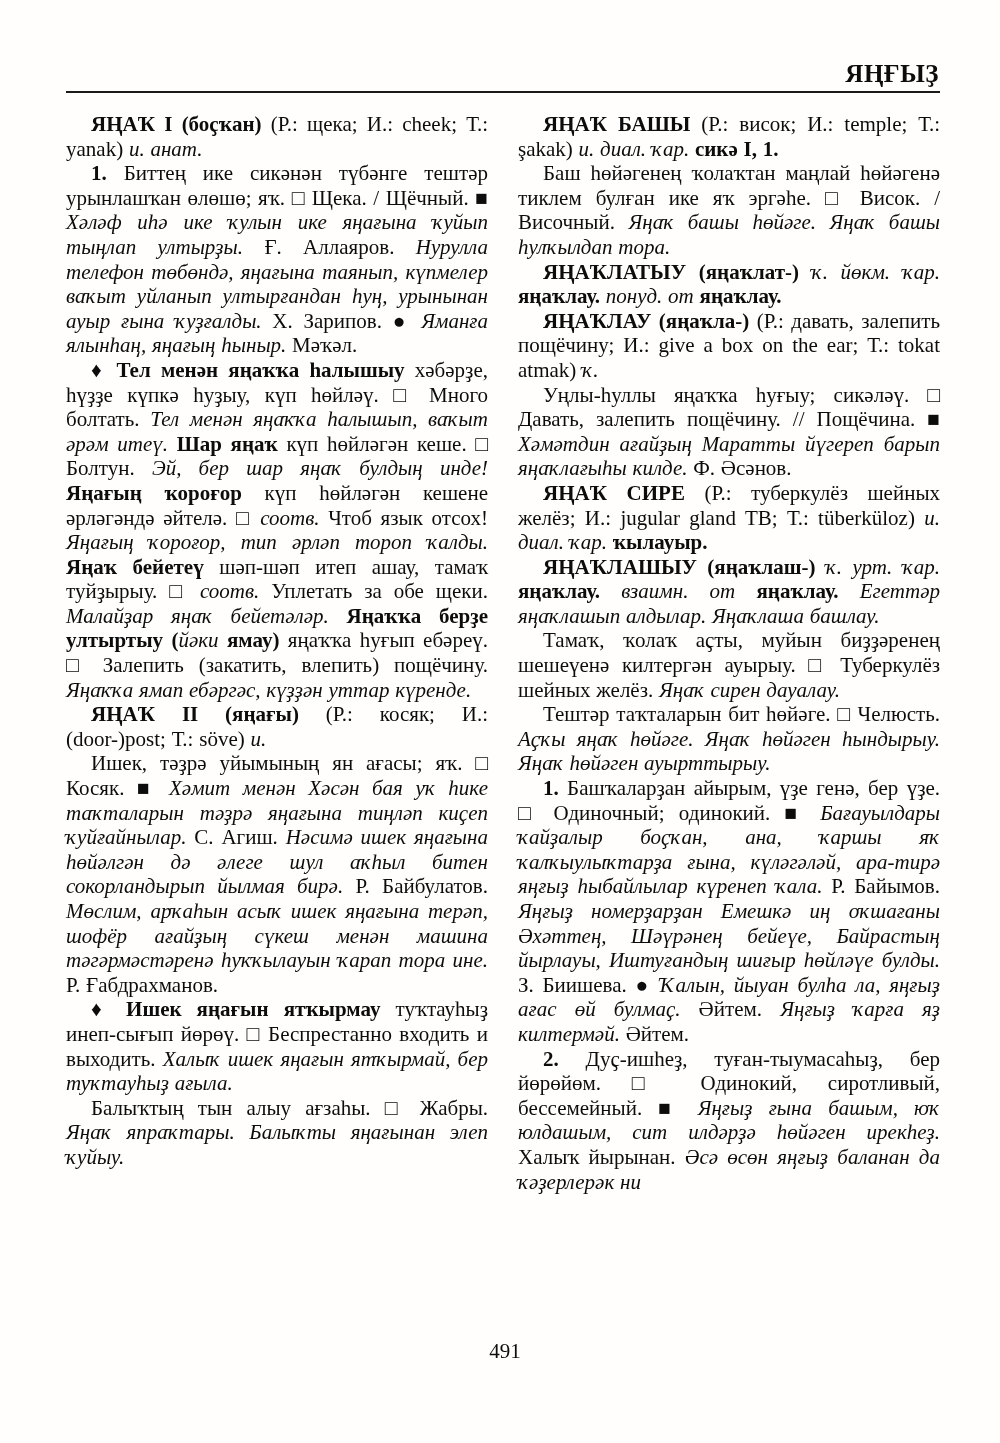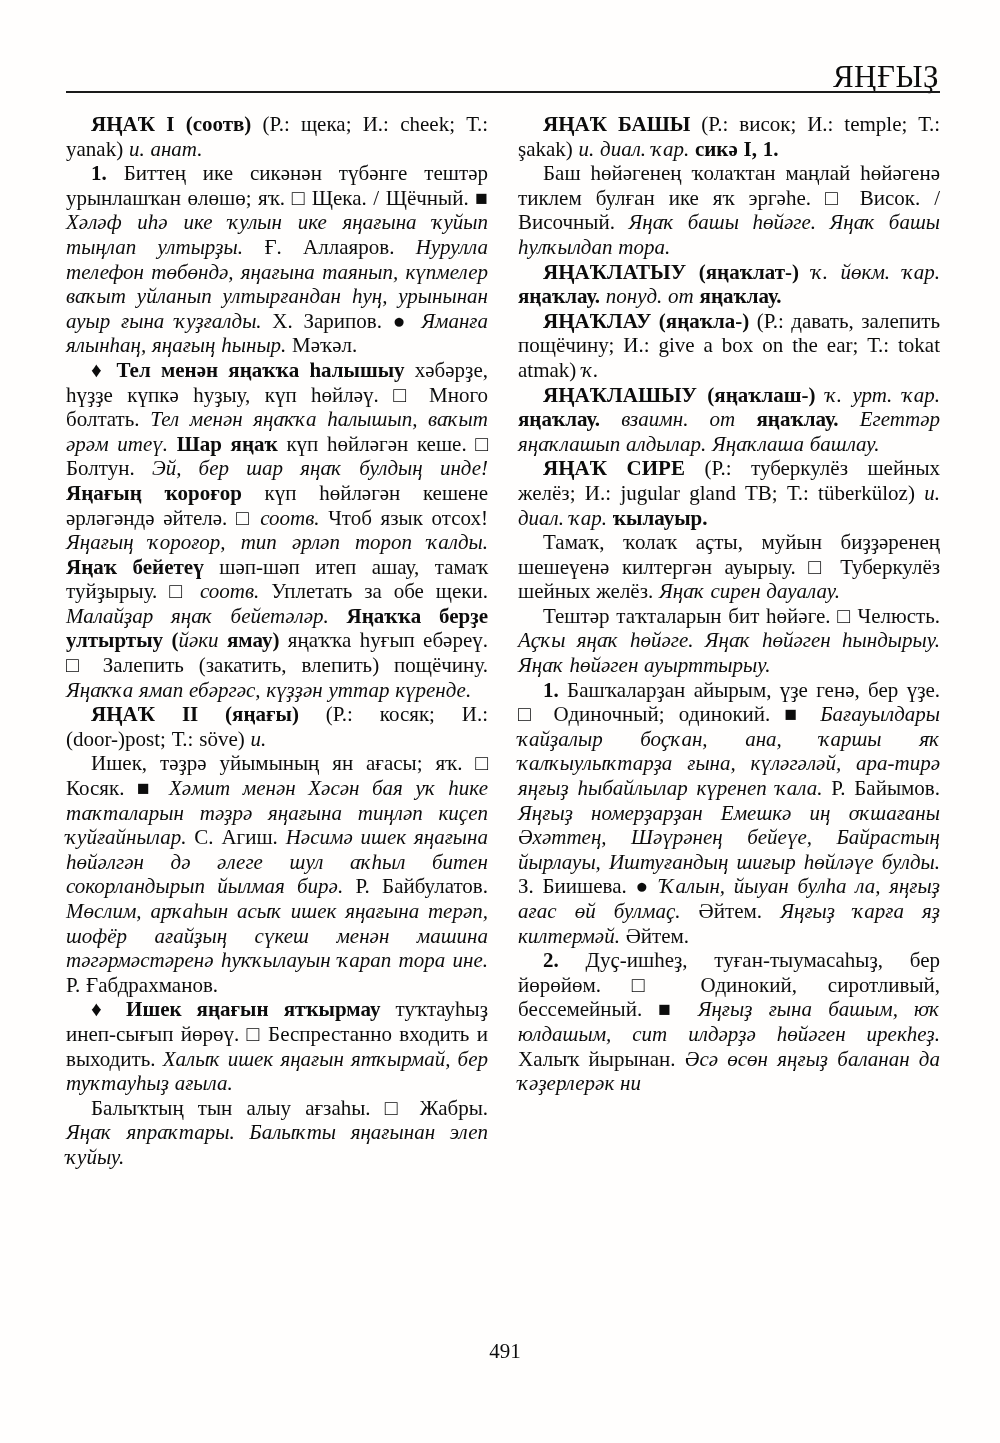--- a/index.html
+++ b/index.html
@@ -15,22 +15,22 @@
   .page {
     position: relative;
     width: 1000px;
     height: 1443px;
     background: #fffefd;
   }
   .running-head {
     position: absolute;
     top: 61px;
     right: 61px;
-    font-size: 31px;
-    font-weight: normal;
+    font-size: 25px;
+    font-weight: bold;
     letter-spacing: 0.5px;
     line-height: 1;
   }
   .header-rule {
     position: absolute;
     top: 91px;
     left: 66px;
     width: 874px;
     height: 2px;
     background: #1a1a1a;
@@ -68,35 +68,36 @@
   }
 </style>
 </head>
 <body>
 
 <div class="page">
   <div class="running-head">ЯҢҒЫҘ</div>
   <div class="header-rule"></div>
   <div class="columns">
     <div class="col">
-        <p class="para"><span class="b">ЯҢАҠ I (соотв) </span><span>(Р.: щека; И.: cheek; Т.: yanak) </span><span class="i">и. анат.</span></p>
+        <p class="para"><span class="b">ЯҢАҠ I (боҫҡан) </span><span>(Р.: щека; И.: cheek; Т.: yanak) </span><span class="i">и. анат.</span></p>
         <p class="para"><span class="b">1. </span><span>Биттең ике сикәнән түбәнге тештәр урынлашҡан өлөшө; яҡ. □ Щека. / Щёчный. ■ </span><span class="i">Хәләф иһә ике ҡулын ике яңағына ҡуйып тыңлап ултырҙы. </span><span>Ғ. Аллаяров. </span><span class="i">Нурулла телефон төбөндә, яңағына таянып, күпмелер ваҡыт уйланып ултырғандан һуң, урынынан ауыр ғына ҡуҙғалды. </span><span>Х. Зарипов. ● </span><span class="i">Яманға ялынһаң, яңағың һыныр. </span><span>Мәҡәл.</span></p>
         <p class="para"><span>♦ </span><span class="b">Тел менән яңаҡҡа һалышыу </span><span>хәбәрҙе, һүҙҙе күпкә һуҙыу, күп һөйләү. □ Много болтать. </span><span class="i">Тел менән яңаҡҡа һалышып, ваҡыт әрәм итеү. </span><span class="b">Шар яңаҡ </span><span>күп һөйләгән кеше. □ Болтун. </span><span class="i">Эй, бер шар яңаҡ булдың инде! </span><span class="b">Яңағың ҡороғор </span><span>күп һөйләгән кешене әрләгәндә әйтелә. □ </span><span class="i">соотв. </span><span>Чтоб язык отсох! </span><span class="i">Яңағың ҡороғор, тип әрләп тороп ҡалды. </span><span class="b">Яңаҡ бейетеү </span><span>шәп-шәп итеп ашау, тамаҡ туйҙырыу. □ </span><span class="i">соотв. </span><span>Уплетать за обе щеки. </span><span class="i">Малайҙар яңаҡ бейетәләр. </span><span class="b">Яңаҡҡа берҙе ултыртыу (</span><span class="i">йәки </span><span class="b">ямау) </span><span>яңаҡҡа һуғып ебәреү. □ Залепить (закатить, влепить) пощёчину. </span><span class="i">Яңаҡҡа ямап ебәргәс, күҙҙән уттар күренде.</span></p>
         <p class="para"><span class="b">ЯҢАҠ II (яңағы) </span><span>(Р.: косяк; И.: (door-)post; Т.: söve) </span><span class="i">и.</span></p>
         <p class="para"><span>Ишек, тәҙрә уйымының ян ағасы; яҡ. □ Косяк. ■ </span><span class="i">Хәмит менән Хәсән бая уҡ һике таҡталарын тәҙрә яңағына тиңләп киҫеп ҡуйғайнылар. </span><span>С. Агиш. </span><span class="i">Нәсимә ишек яңағына һөйәлгән дә әлеге шул аҡһыл битен сокорландырып йылмая бирә. </span><span>Р. Байбулатов. </span><span class="i">Мөслим, арҡаһын асыҡ ишек яңағына терәп, шофёр ағайҙың сүкеш менән машина тәгәрмәстәренә һуҡҡылауын ҡарап тора ине. </span><span>Р. Ғабдрахманов.</span></p>
         <p class="para"><span>♦ </span><span class="b">Ишек яңағын ятҡырмау </span><span>туҡтауһыҙ инеп-сығып йөрөү. □ Беспрестанно входить и выходить. </span><span class="i">Халыҡ ишек яңағын ятҡырмай, бер туҡтауһыҙ ағыла.</span></p>
         <p class="para"><span>Балыҡтың тын алыу ағзаһы. □ Жабры. </span><span class="i">Яңаҡ япраҡтары. Балыҡты яңағынан элеп ҡуйыу.</span></p>
       </div>
     <div class="col">
         <p class="para"><span class="b">ЯҢАҠ БАШЫ </span><span>(Р.: висок; И.: temple; Т.: şakak) </span><span class="i">и. диал. ҡар. </span><span class="b">сикә I, 1.</span></p>
         <p class="para"><span>Баш һөйәгенең ҡолаҡтан маңлай һөйәгенә тиклем булған ике яҡ эргәһе. □ Висок. / Височный. </span><span class="i">Яңаҡ башы һөйәге. Яңаҡ башы һулҡылдап тора.</span></p>
         <p class="para"><span class="b">ЯҢАҠЛАТЫУ (яңаҡлат-) </span><span class="i">ҡ. йөкм. ҡар. </span><span class="b">яңаҡлау. </span><span class="i">понуд. от </span><span class="b">яңаҡлау.</span></p>
         <p class="para"><span class="b">ЯҢАҠЛАУ (яңаҡла-) </span><span>(Р.: давать, залепить пощёчину; И.: give a box on the ear; Т.: tokat atmak) </span><span class="i">ҡ.</span></p>
+        <p class="para"><span>Уңлы-һуллы яңаҡҡа һуғыу; сикәләү. □ Давать, залепить пощёчину. // Пощёчина. ■ </span><span class="i">Хәмәтдин ағайҙың Маратты йүгереп барып яңаҡлағыһы килде. </span><span>Ф. Әсәнов.</span></p>
+        <p class="para"><span class="b">ЯҢАҠ СИРЕ </span><span>(Р.: туберкулёз шейных желёз; И.: jugular gland TB; Т.: tüberküloz) </span><span class="i">и. диал. ҡар. </span><span class="b">ҡылауыр.</span></p>
         <p class="para"><span class="b">ЯҢАҠЛАШЫУ (яңаҡлаш-) </span><span class="i">ҡ. урт. ҡар. </span><span class="b">яңаҡлау. </span><span class="i">взаимн. от </span><span class="b">яңаҡлау. </span><span class="i">Егеттәр яңаҡлашып алдылар. Яңаҡлаша башлау.</span></p>
-        <p class="para"><span class="b">ЯҢАҠ СИРЕ </span><span>(Р.: туберкулёз шейных желёз; И.: jugular gland TB; Т.: tüberküloz) </span><span class="i">и. диал. ҡар. </span><span class="b">ҡылауыр.</span></p>
         <p class="para"><span>Тамаҡ, ҡолаҡ аҫты, муйын биҙҙәренең шешеүенә килтергән ауырыу. □ Туберкулёз шейных желёз. </span><span class="i">Яңаҡ сирен дауалау.</span></p>
         <p class="para"><span>Тештәр таҡталарын бит һөйәге. □ Челюсть. </span><span class="i">Аҫҡы яңаҡ һөйәге. Яңаҡ һөйәген һындырыу. Яңаҡ һөйәген ауырттырыу.</span></p>
         <p class="para"><span class="b">1. </span><span>Башҡаларҙан айырым, үҙе генә, бер үҙе. □ Одиночный; одинокий. ■ </span><span class="i">Бағауылдары ҡайҙалыр боҫҡан, ана, ҡаршы яҡ ҡалҡыулыҡтарҙа ғына, күләгәләй, ара-тирә яңғыҙ һыбайлылар күренеп ҡала. </span><span>Р. Байымов. </span><span class="i">Яңғыҙ номерҙарҙан Емешкә иң оҡшағаны Әхәттең, Шәүрәнең бейеүе, Байрастың йырлауы, Иштуғандың шиғыр һөйләүе булды. </span><span>З. Биишева. ● </span><span class="i">Ҡалын, йыуан булһа ла, яңғыҙ ағас өй булмаҫ. </span><span>Әйтем. </span><span class="i">Яңғыҙ ҡарға яҙ килтермәй. </span><span>Әйтем.</span></p>
         <p class="para"><span class="b">2. </span><span>Дуҫ-ишһеҙ, туған-тыумасаһыҙ, бер йөрөйөм. □ Одинокий, сиротливый, бессемейный. ■ </span><span class="i">Яңғыҙ ғына башым, юҡ юлдашым, сит илдәрҙә һөйәген ирекһеҙ. </span><span>Халыҡ йырынан. </span><span class="i">Әсә өсөн яңғыҙ баланан да ҡәҙерлерәк ни</span></p>
       </div>
   </div>
   <div class="page-number">491</div>
 </div>
 
 </body></html>

